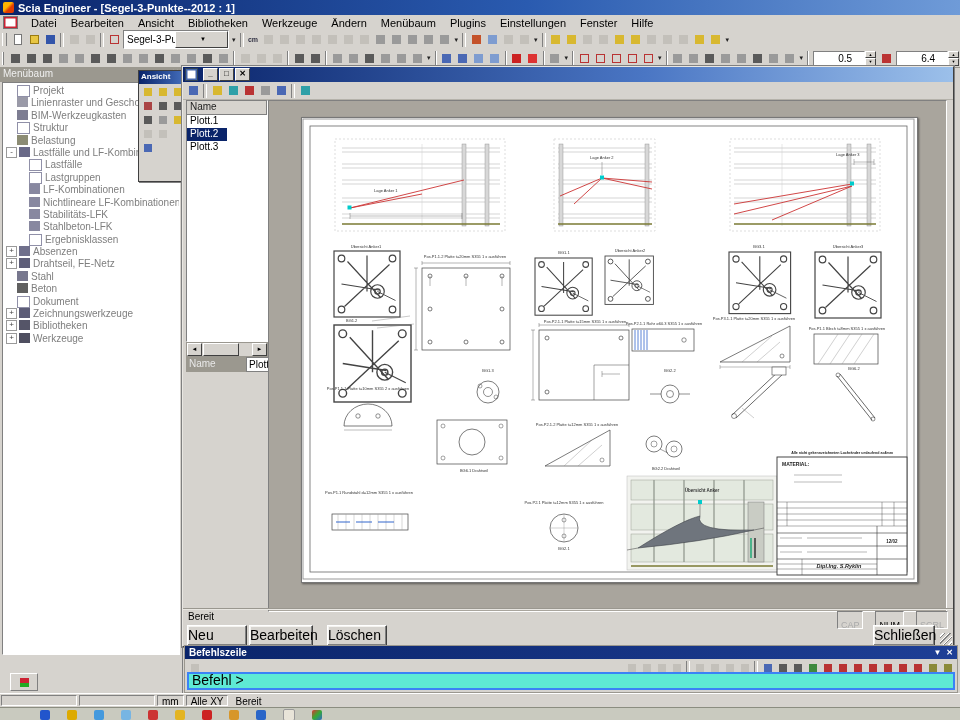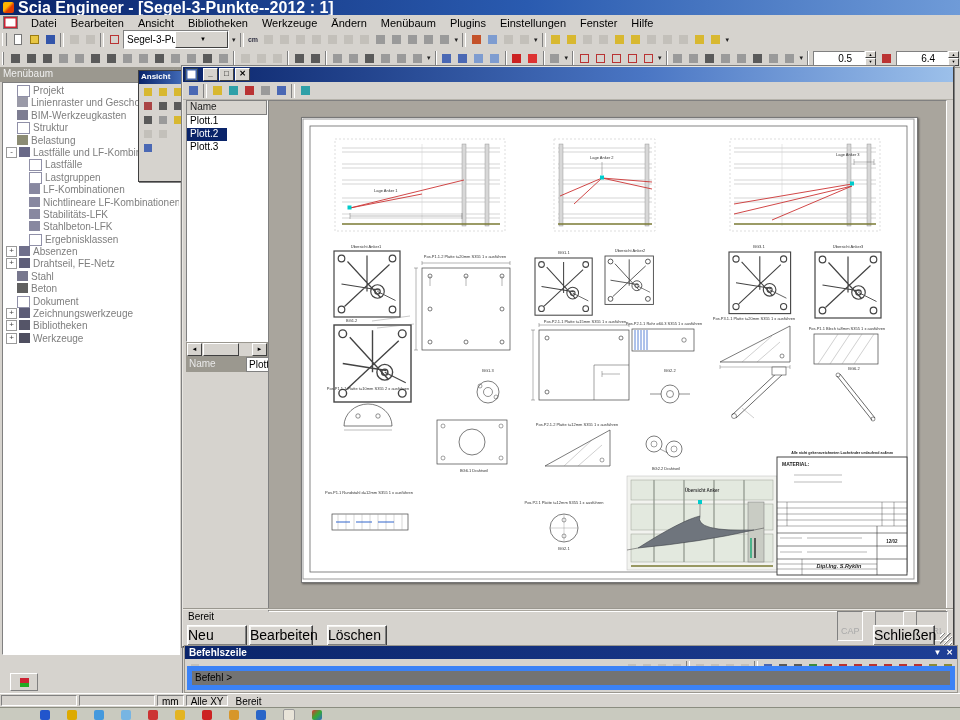--- a/index.html
+++ b/index.html
@@ -1,21 +1,21 @@
 <!DOCTYPE html>
 <html><head>
 <meta charset="utf-8">
 <style>
   html,body{margin:0;padding:0;background:#555;}
   #screen{position:relative;width:960px;height:720px;background:#d6d3ce;overflow:hidden;
           font-family:"Liberation Sans",sans-serif;font-size:11px;color:#000;}
   .abs{position:absolute;}
   
   #titlebar{left:0;top:0;width:960px;height:15px;background:linear-gradient(90deg,#0a246a,#2a5bb0 55%,#6f9bd8);
-            color:#fff;font-weight:bold;font-size:16px;display:flex;align-items:center;padding-left:3px;box-sizing:border-box;}
+            color:#fff;font-weight:bold;font-size:11px;display:flex;align-items:center;padding-left:3px;box-sizing:border-box;}
   #titlebar .appicon{width:11px;height:11px;margin-right:4px;background:linear-gradient(135deg,#ffb400 40%,#e23b00 60%);border-radius:2px;}
   #menubar{left:0;top:15px;width:960px;height:15px;background:#d6d3ce;display:flex;align-items:center;gap:0;border-bottom:1px solid #e9e7e2;}
   #menubar .mdoc{width:13px;height:11px;margin:0 6px 0 3px;background:#fff;border:1px solid #777;box-shadow:inset 0 0 0 1.5px #c23;}
   .menu-item{padding:1px 7px;cursor:default;}
   
   .tbrow{left:0;width:960px;background:#d6d3ce;display:flex;align-items:center;}
   #tb1{top:30px;height:19px;}
   #tb2{top:49px;height:18px;border-bottom:1px solid #9a978f;}
   .grip{width:3px;height:13px;border-left:1px solid #fff;border-right:1px solid #808080;margin:0 3px 0 2px;}
   .sep{width:2px;height:14px;border-left:1px solid #808080;border-right:1px solid #fff;margin:0 2px;}
@@ -72,35 +72,35 @@
   #ghsb .a{width:13px;background:#d6d3ce;border:1px solid;border-color:#fff #404040 #404040 #fff;font-size:6px;line-height:11px;text-align:center;}
   #ghsb .th{flex:0 0 34px;background:#d6d3ce;border:1px solid;border-color:#fff #404040 #404040 #fff;margin-left:1px;}
   #ghsb .sp{flex:1}
   #gname{position:absolute;left:3px;top:290px;width:97px;height:15px;display:flex;font-size:10px;}
   #gname .l{width:60px;background:#9b988f;color:#e8e8e8;padding:1px 3px;box-sizing:border-box;}
   #gname .v{flex:1;background:#fff;border:1px solid #808080;padding:1px 2px;}
   #gpreview{position:absolute;left:85px;top:33px;right:6px;height:510px;background:#a9a59d;border:1px solid;border-color:#808080 #fff #fff #808080;overflow:hidden;}
   #page{position:absolute;left:32px;top:16px;width:615px;height:464px;background:#fff;box-shadow:1px 1px 2px rgba(0,0,0,.45);border:1px solid #777;}
   #gstatus{position:absolute;left:0;bottom:23px;width:100%;height:14px;border-top:1px solid #e9e7e2;box-shadow:0 -1px 0 #9a978f;font-size:10px;padding:1px 5px;box-sizing:border-box;display:flex;}
   #gstatus .sp{flex:1}
-  .kcell{border:1px solid;border-color:#808080 #fff #fff #808080;padding:14px 3px;margin-left:12px;color:#aaa;font-size:9px;}
+  .kcell{border:1px solid;border-color:#808080 #fff #fff #808080;padding:8px 3px;margin-left:12px;color:#aaa;font-size:9px;}
   .kcell.on{color:#000;}
   #gbuttons{position:absolute;left:0;bottom:0;width:100%;height:23px;}
   .btn{position:absolute;top:2px;height:19px;background:#d6d3ce;border:1px solid;border-color:#fff #404040 #404040 #fff;box-shadow:inset -1px -1px 0 #808080,inset 1px 1px 0 #f4f3f0;font-size:14px;text-align:left;line-height:18px;}
   #grip{position:absolute;right:1px;bottom:1px;width:12px;height:12px;
         background:repeating-linear-gradient(135deg,transparent,transparent 2px,#fff 2px,#fff 3px,#808080 3px,#808080 4px);}
   
   #cmdpanel{left:184px;top:645px;width:774px;height:48px;background:#d6d3ce;z-index:10;border:1px solid #9a978f;box-sizing:border-box;}
   #cmdpanel .cap{height:13px;background:linear-gradient(90deg,#0a246a,#1e3f96);color:#fff;font-size:10px;font-weight:bold;display:flex;align-items:center;padding:0 4px;}
   #cmdpanel .cap .sp{flex:1}
   #cmdpanel .cap i{font-style:normal;font-size:8px;margin-left:5px;}
   #cmdpanel .irow{height:17px;display:flex;align-items:center;padding:0 2px;}
   #cmdpanel .irow .sp{flex:1}
   #cmdpanel .ti{width:14px;height:14px;}
-  #cmdinput{position:absolute;left:2px;bottom:2px;right:2px;height:14px;background:#737373;border:5px solid #3b82f6;font-size:10px;padding:0 3px;line-height:13px;}
+  #cmdinput{position:absolute;left:2px;bottom:2px;right:2px;height:14px;background:#5eead4;border:2px solid #3b82f6;font-size:14px;padding:0 3px;line-height:13px;}
   
   #appstatus{left:0;top:693px;width:960px;height:14px;background:#d6d3ce;display:flex;font-size:10px;border-top:1px solid #fff;}
   #appstatus .cell{border:1px solid;border-color:#808080 #fff #fff #808080;margin:1px 1px 0 1px;height:11px;line-height:11px;padding:0 4px;box-sizing:border-box;}
   #taskbar{left:0;top:707px;width:960px;height:13px;background:#c9cabf;border-top:1px solid #8b8d80;display:flex;align-items:center;gap:17px;padding-left:40px;}
   #taskbar .tki{width:10px;height:10px;border-radius:2px;flex:none;}
   
   svg text{font-family:"Liberation Sans",sans-serif;}
 </style>
 </head>
 <body>

